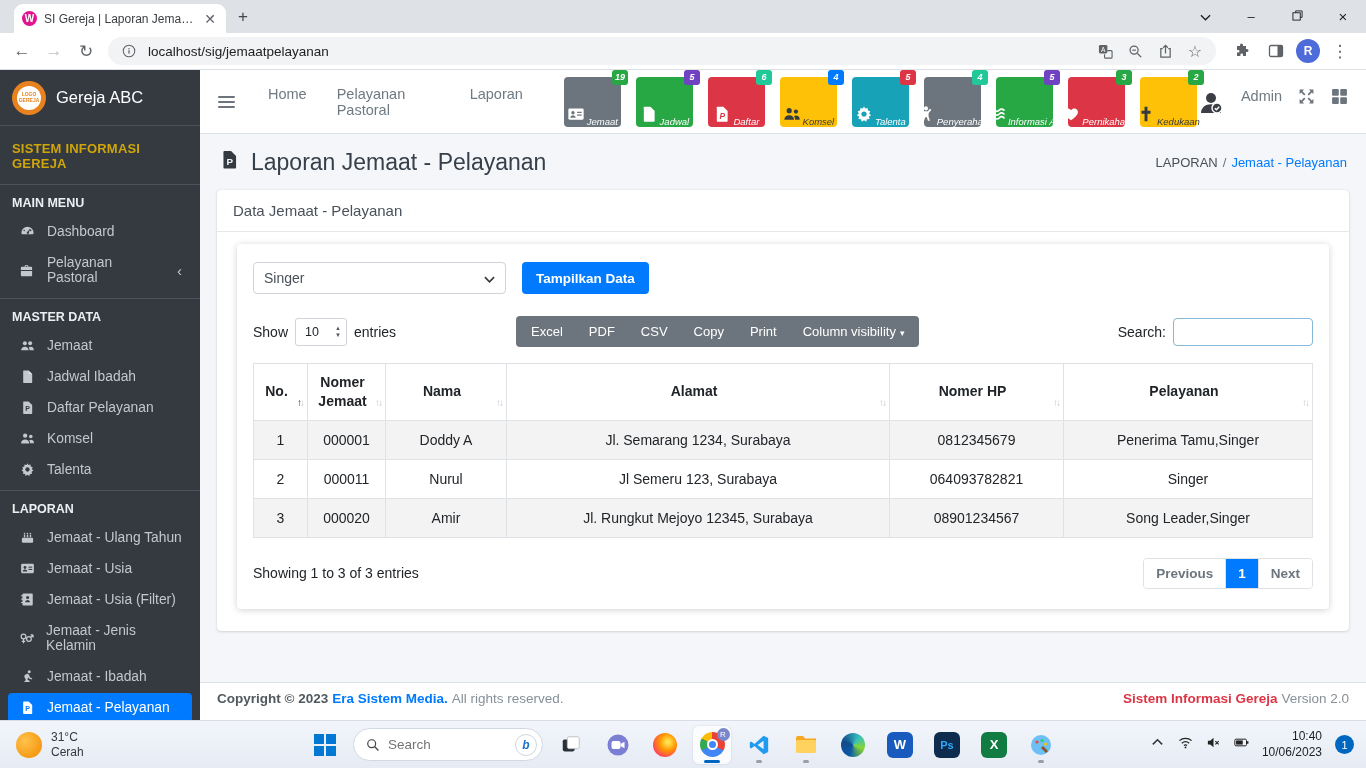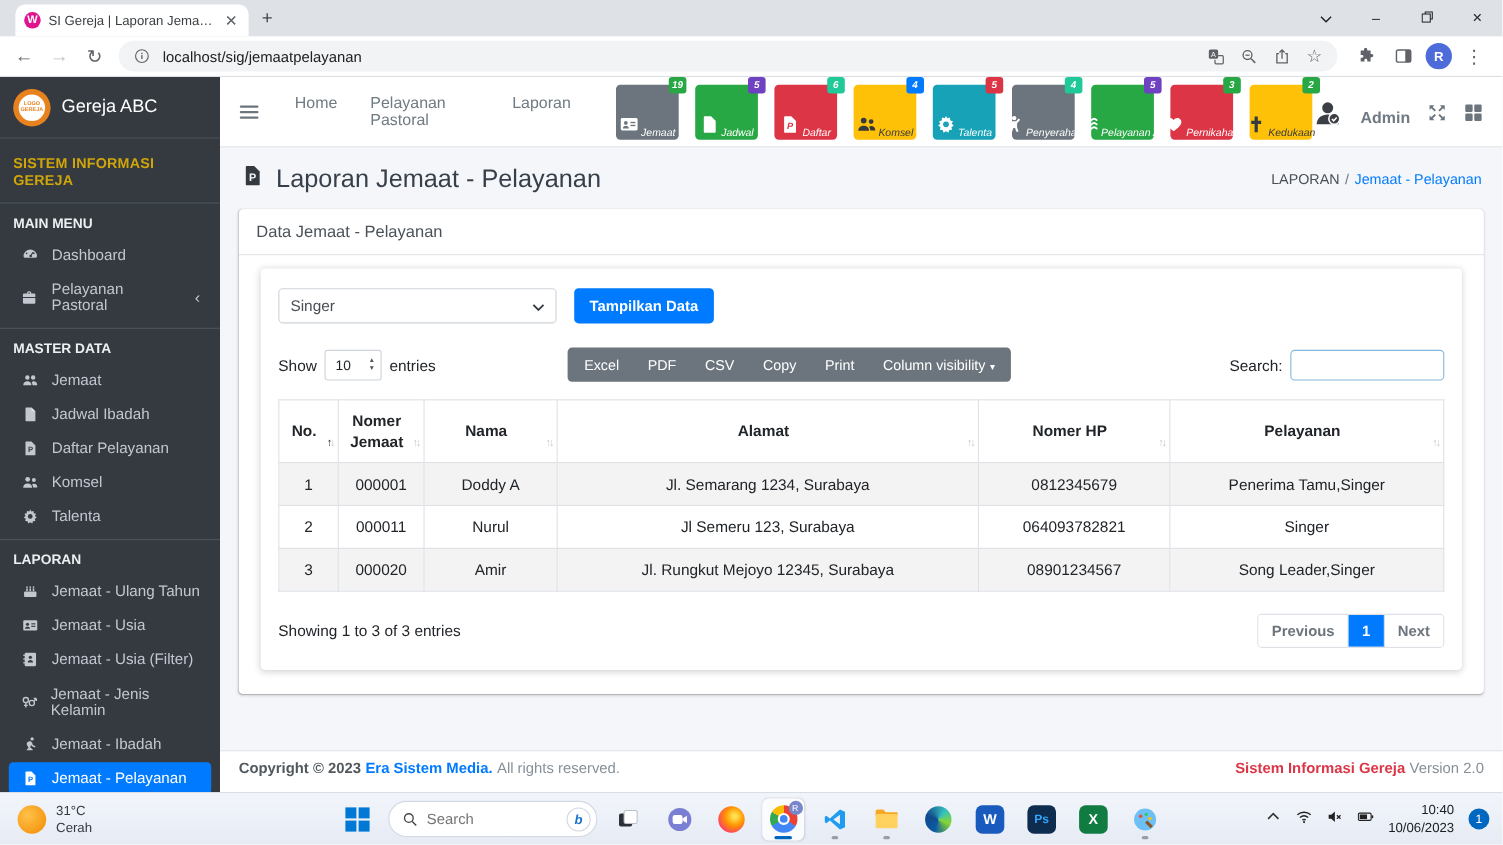--- a/index.html
+++ b/index.html
@@ -62,21 +62,21 @@
   .hamburger { display:flex; flex-direction:column; gap:3px; margin-right:18px; }
   .hamburger i { width:17px; height:2px; background:#6c757d; border-radius:1px; }
   .nav-link { color:#6f7a82; font-size:14.5px; padding:0 15px; }
   .tiles { display:flex; gap:15px; margin-left:26px; }
   .tile { width:57px; height:50px; border-radius:4px; position:relative; display:flex; flex-direction:row;
     align-items:flex-end; justify-content:center; gap:2px;font-style:italic; }
   .tile .t-icon svg { width:18px; height:18px; }
   .tile .t-label { font-size:9.5px; white-space:nowrap; }
   .t-badge { position:absolute; top:-7px; right:-7px; min-width:16px; height:15px; border-radius:3px;
     color:#fff; font-size:9px; font-weight:bold; display:flex; align-items:center; justify-content:center; padding:0 3px; }
-  .nav-right { margin-left:auto; display:flex; align-items:flex-end; gap:16px;font-weight:bold; }
+  .nav-right { margin-left:auto; display:flex; align-items:flex-start; gap:16px; }
   .avatar-wrap { position:relative; width:28px; height:28px; }
   .admin-label { color:#6f7a82; font-size:14.5px; }
   .nav-util svg { width:17px; height:17px; }
 
   
   .content { flex:1; padding:11px 17px 0; overflow:hidden; }
   .page-head { display:flex; align-items:center; justify-content:space-between; margin:4px 2px 14px; }
   .page-title { display:flex; align-items:center; gap:11px; font-size:23px; color:#37404a; --icon-hole:#f4f6f9; }
   .page-title svg { width:21px; height:21px; color:#343a40; }
   .breadcrumb { font-size:13px; color:#495057; }
@@ -455,21 +455,21 @@
               </svg></span>
             <span class="t-label">Penyerahan</span>
           </span>
           <span class="tile" style="background: rgb(40, 167, 69); color: rgb(255, 255, 255); --icon-hole: #28a745;">
             <span class="t-badge" style="background: rgb(111, 66, 193);">5</span>
             <span class="t-icon"><svg viewBox="0 0 16 16" fill="none" stroke="currentColor" stroke-width="1.5" stroke-linecap="round">
                 <path d="M1.8 4.6c1.4-1.4 2.8-1.4 4.1 0s2.7 1.4 4.1 0 2.8-1.4 4.2 0"></path>
                 <path d="M1.8 8c1.4-1.4 2.8-1.4 4.1 0s2.7 1.4 4.1 0 2.8-1.4 4.2 0"></path>
                 <path d="M1.8 11.4c1.4-1.4 2.8-1.4 4.1 0s2.7 1.4 4.1 0 2.8-1.4 4.2 0"></path>
               </svg></span>
-            <span class="t-label">Pelayanan Air</span>
+            <span class="t-label">Informasi Air</span>
           </span>
           <span class="tile" style="background: rgb(220, 53, 69); color: rgb(255, 255, 255); --icon-hole: #dc3545;">
             <span class="t-badge" style="background: rgb(40, 167, 69);">3</span>
             <span class="t-icon"><svg viewBox="0 0 16 16" fill="currentColor">
                 <path d="M8 13.6C4.4 10.9 1.8 8.8 1.8 6.2 1.8 4.4 3.2 3 5 3c1.2 0 2.3.6 3 1.6C8.7 3.6 9.8 3 11 3c1.8 0 3.2 1.4 3.2 3.2 0 2.6-2.6 4.7-6.2 7.4z"></path>
               </svg></span>
             <span class="t-label">Pernikahan</span>
           </span>
           <span class="tile" style="background: rgb(255, 193, 7); color: rgb(52, 58, 64); --icon-hole: #ffc107;">
             <span class="t-badge" style="background: rgb(40, 167, 69);">2</span>

